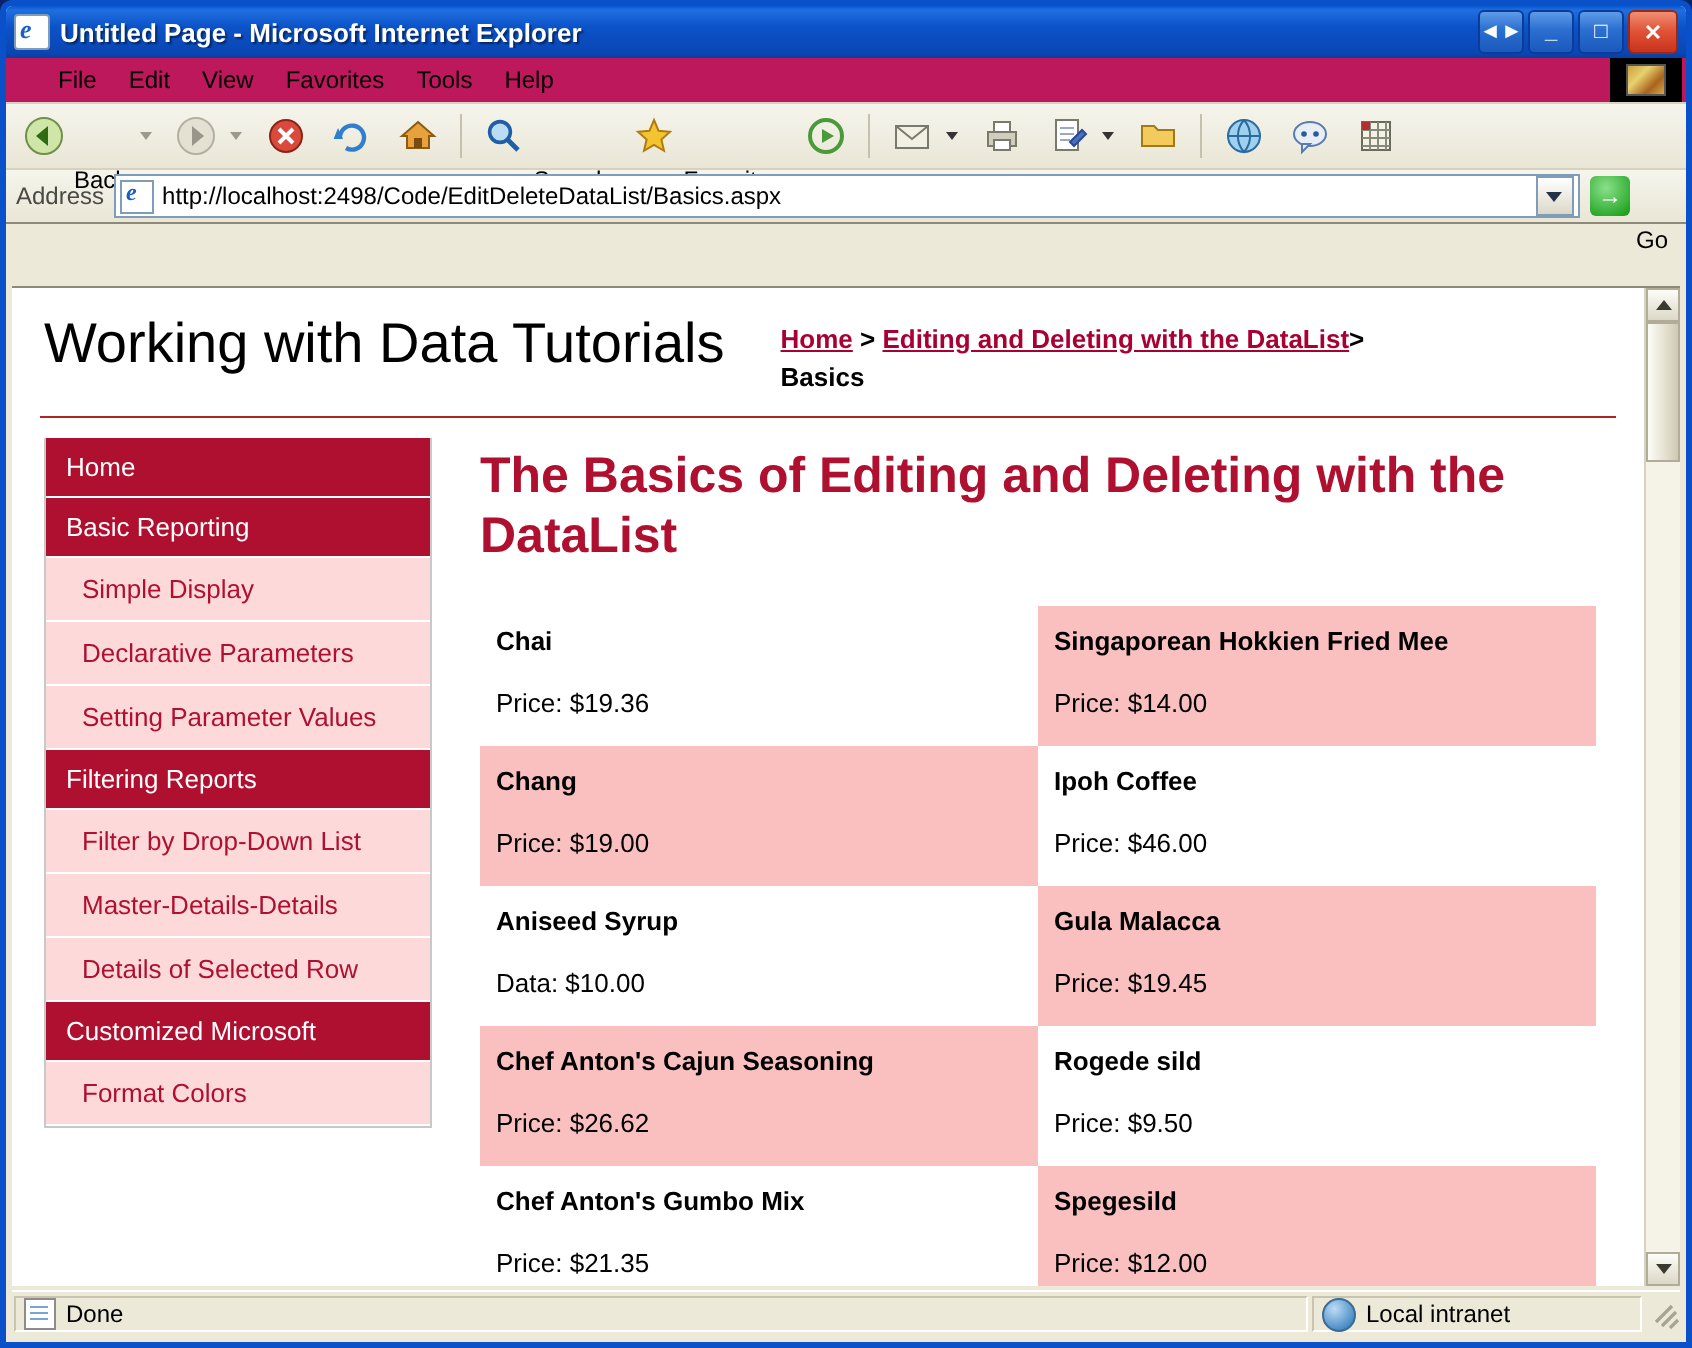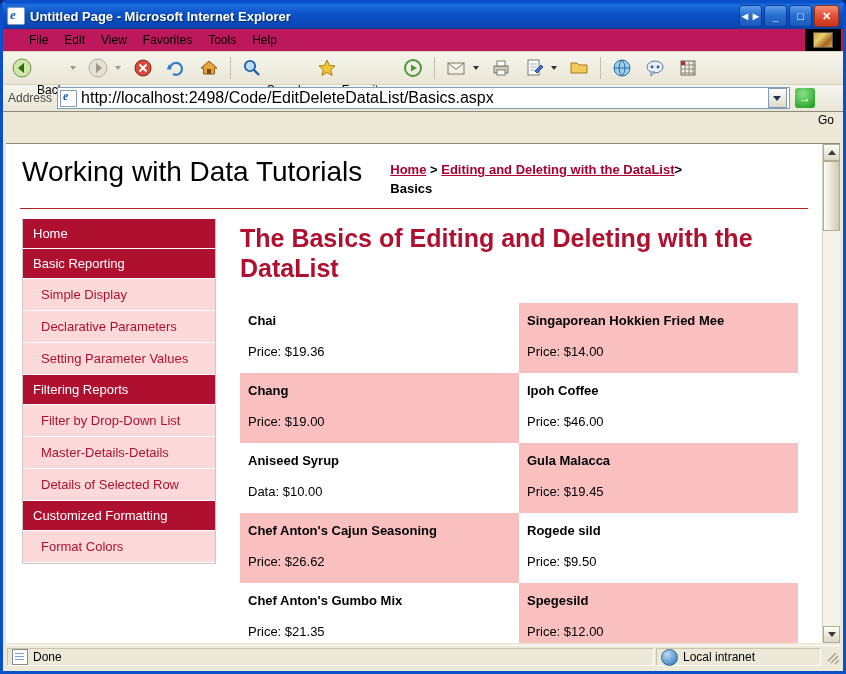--- a/index.html
+++ b/index.html
@@ -94,21 +94,21 @@
     flex:1;height:20px;background:#fff;border:1px solid #7f9db9;
     display:flex;align-items:center;gap:4px;padding:0 2px;
   }
   .addr-input .ficon{
     width:15px;height:15px;background:#fff;border:1px solid #7f9db9;flex:none;position:relative;
   }
   .addr-input .ficon:after{
     content:"e";position:absolute;left:2px;top:-2px;color:#1a5ec8;font-weight:bold;
     font-size:12px;font-style:italic;font-family:"Liberation Serif",serif;
   }
-  .addr-text{flex:1;font-size:16px;color:#000;white-space:nowrap;overflow:hidden;}
+  .addr-text{flex:1;font-size:12px;color:#000;white-space:nowrap;overflow:hidden;}
   .addr-drop{
     width:17px;height:18px;border:1px solid #7f9db9;background:linear-gradient(180deg,#fff,#dcd8c8);
     display:flex;align-items:center;justify-content:center;flex:none;cursor:pointer;
   }
   .go-btn{display:flex;align-items:center;gap:3px;cursor:pointer;padding-right:4px;}
   .go-arrow{
     width:20px;height:20px;border-radius:3px;
     background:radial-gradient(circle at 40% 30%,#8ae08a,#119911);
     color:#fff;display:flex;align-items:center;justify-content:center;
     font-size:12px;font-weight:bold;
@@ -411,21 +411,21 @@
         <div class="sidebar">
           <div class="nav-section">Home</div>
           <div class="nav-section">Basic Reporting</div>
           <div class="nav-item">Simple Display</div>
           <div class="nav-item">Declarative Parameters</div>
           <div class="nav-item">Setting Parameter Values</div>
           <div class="nav-section">Filtering Reports</div>
           <div class="nav-item">Filter by Drop-Down List</div>
           <div class="nav-item">Master-Details-Details</div>
           <div class="nav-item">Details of Selected Row</div>
-          <div class="nav-section">Customized Formatting</div>
+          <div class="nav-section">Customized Microsoft</div>
           <div class="nav-item">Format Colors</div>
         </div>
 
         <div class="content">
           <h1>The Basics of Editing and Deleting with the DataList</h1>
 
           <table class="datalist">
             <tbody>
                 <tr>
               <td>

